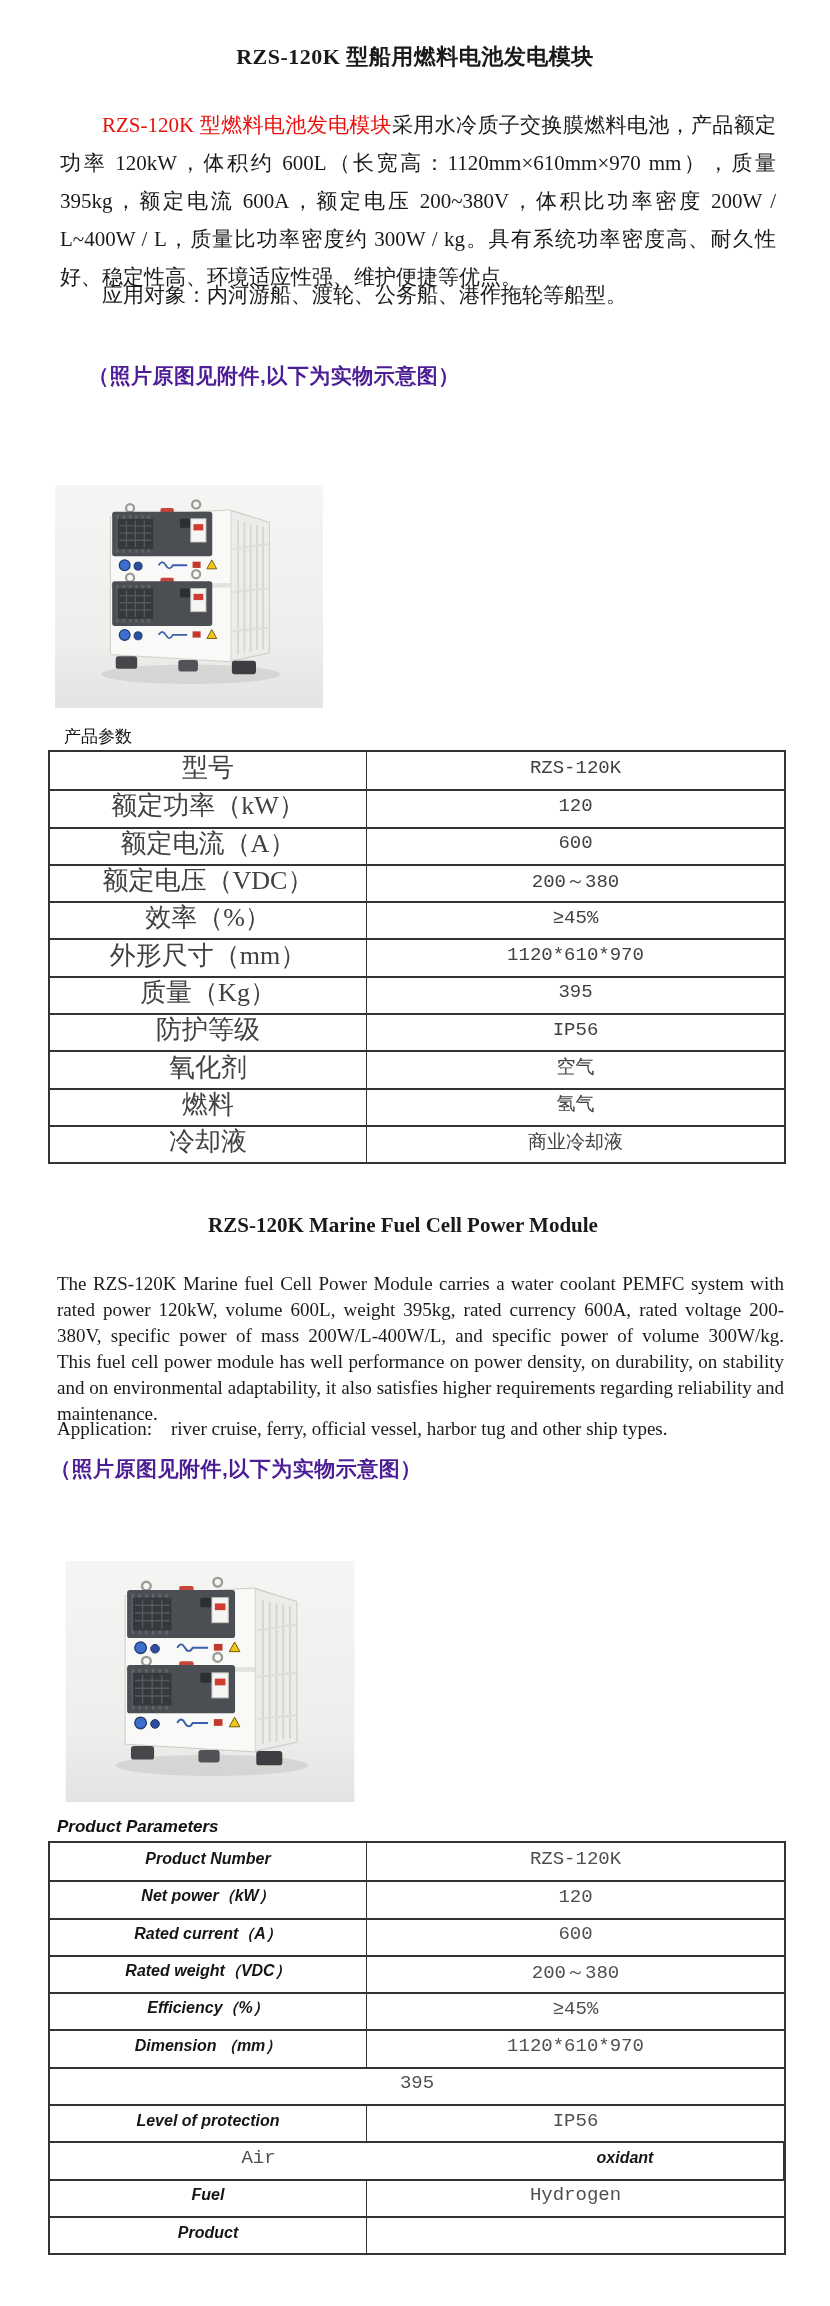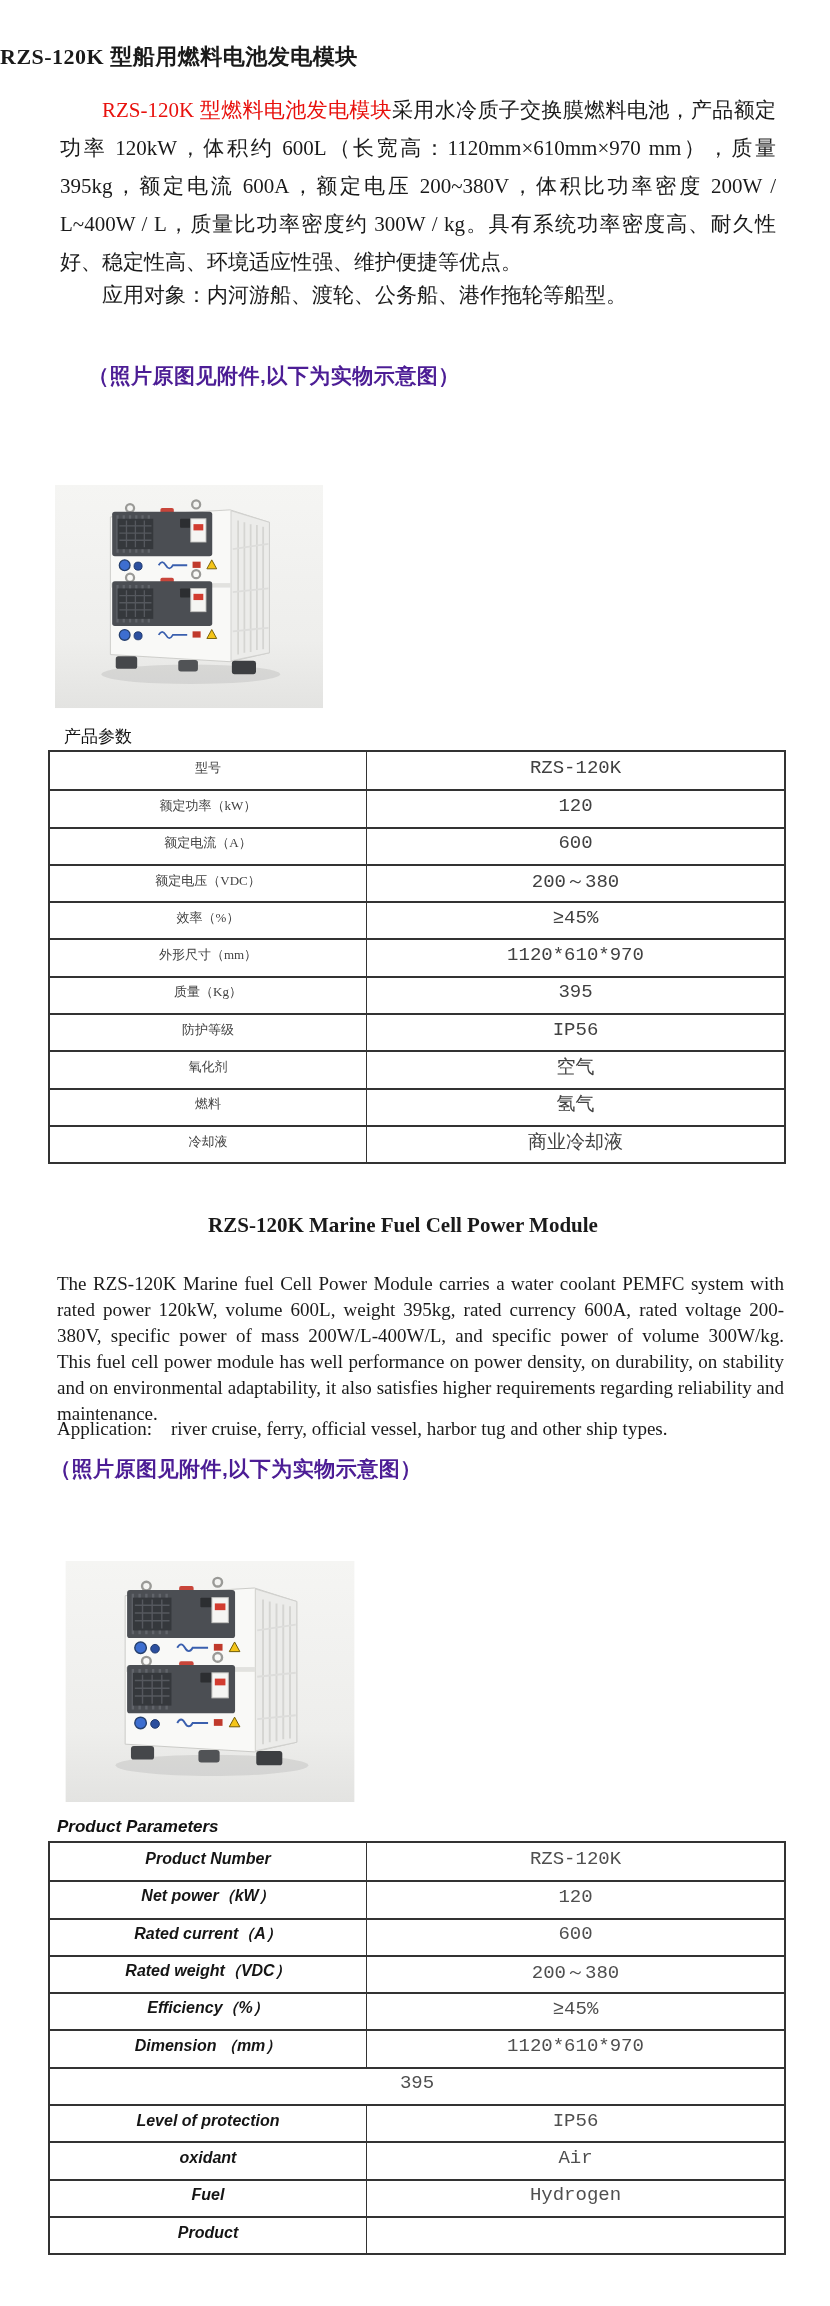--- a/index.html
+++ b/index.html
@@ -1,21 +1,21 @@
 <!DOCTYPE html>
 <html><head>
 <meta charset="utf-8">
 <style>
   html,body{margin:0;padding:0;background:#ffffff;}
   .page{position:relative;width:830px;height:2306px;background:#ffffff;overflow:hidden;
         font-family:"Liberation Serif","DejaVu Serif",serif;color:#1a1a1a;}
   .abs{position:absolute;}
 
-  .title-zh{top:42px;left:0;width:830px;font-size:22px;font-weight:bold;letter-spacing:.5px;}
-  .para-zh{top:70px;left:60px;width:716px;font-size:21px;line-height:38px;text-align:justify;text-indent:2em;}
+  .title-zh{top:42px;left:0;width:830px;text-align:center;font-size:22px;font-weight:bold;letter-spacing:.5px;}
+  .para-zh{top:85px;left:60px;width:716px;font-size:21px;line-height:38px;text-align:justify;text-indent:2em;}
   .para-zh .hl{color:#e8110d;}
   .app-zh{top:276px;left:60px;width:716px;font-size:21px;line-height:38px;text-indent:2em;}
 
   .photo-note{font-family:"Liberation Sans","DejaVu Sans",sans-serif;font-weight:bold;font-size:21px;color:#4c1d95;letter-spacing:.5px;}
   .note-1{top:362px;left:88px;}
   .note-2{top:1455px;left:50px;}
 
   .figure{display:block;}
   .fig-1{left:55px;top:481px;width:268px;height:231px;}
   .fig-2{left:63px;top:1561px;width:294px;height:241px;}
@@ -31,21 +31,21 @@
   
   .ptable{left:48px;width:738px;box-sizing:border-box;border:2px solid #333;background:#fff;}
   .table-zh{top:750px;}
   .table-en{top:1841px;}
   .trow{display:flex;height:37.3px;box-sizing:border-box;border-top:2px solid #333;}
   .trow:first-child{border-top:none;}
   .tcell{display:flex;align-items:center;justify-content:center;box-sizing:border-box;
          padding:0 6px 6px 6px;overflow:hidden;white-space:nowrap;}
   .tlabel{width:317px;border-right:1.5px solid #333;}
   .tvalue{flex:1;}
-  .table-zh .tlabel{font-size:13px;color:#414141;}
+  .table-zh .tlabel{font-size:26px;color:#414141;}
   .table-zh .tvalue{font-family:"Liberation Mono","DejaVu Sans Mono",monospace;font-size:19px;color:#414141;}
   .table-en .tlabel{font-family:"Liberation Sans","DejaVu Sans",sans-serif;font-weight:bold;font-style:italic;
                     font-size:16px;color:#151515;}
   .table-en .tvalue{font-family:"Liberation Mono","DejaVu Sans Mono",monospace;font-size:19px;color:#4f4f4f;}
 </style>
 </head>
 <body>
 
 <svg width="0" height="0" style="position:absolute" aria-hidden="true">
   <defs>
@@ -191,22 +191,22 @@
         <div class="tcell tvalue">1120*610*970</div>
       </div>
       <div class="trow">
         <div class="tcell tvalue">395</div>
       </div>
       <div class="trow">
         <div class="tcell tlabel">Level of protection</div>
         <div class="tcell tvalue">IP56</div>
       </div>
       <div class="trow">
+        <div class="tcell tvalue">Air</div>
         <div class="tcell tlabel">oxidant</div>
-        <div class="tcell tvalue">Air</div>
       </div>
       <div class="trow">
         <div class="tcell tlabel">Fuel</div>
         <div class="tcell tvalue">Hydrogen</div>
       </div>
       <div class="trow">
         <div class="tcell tlabel">Product</div>
       </div>
     </div>
 

